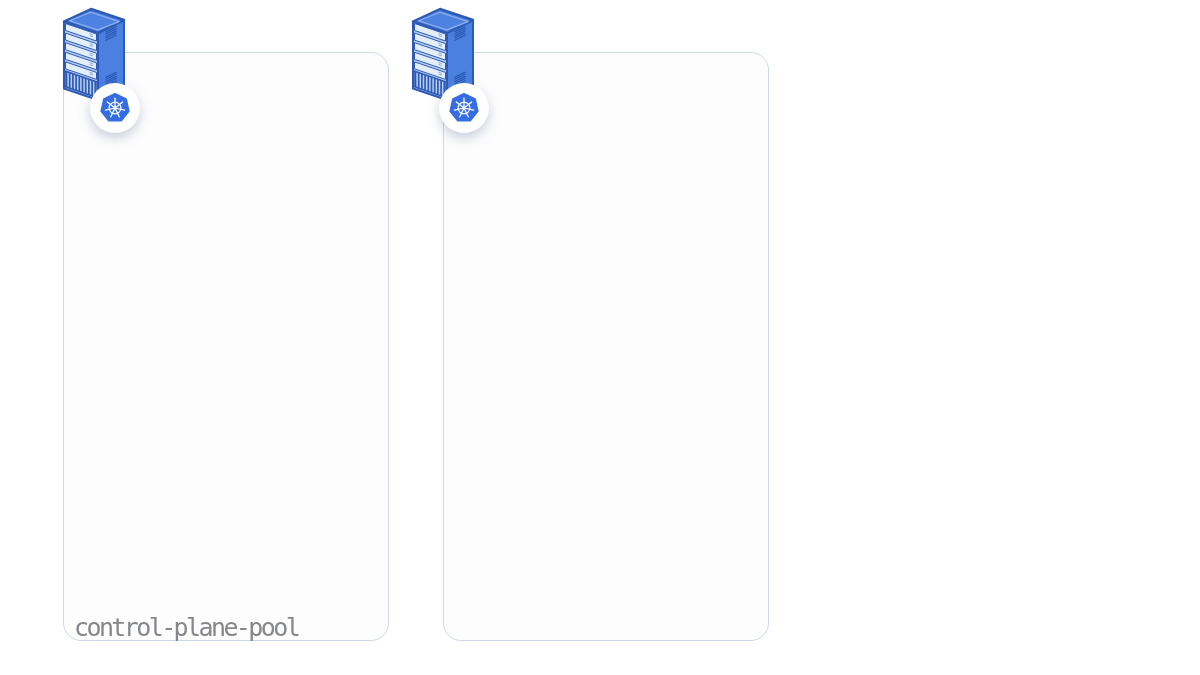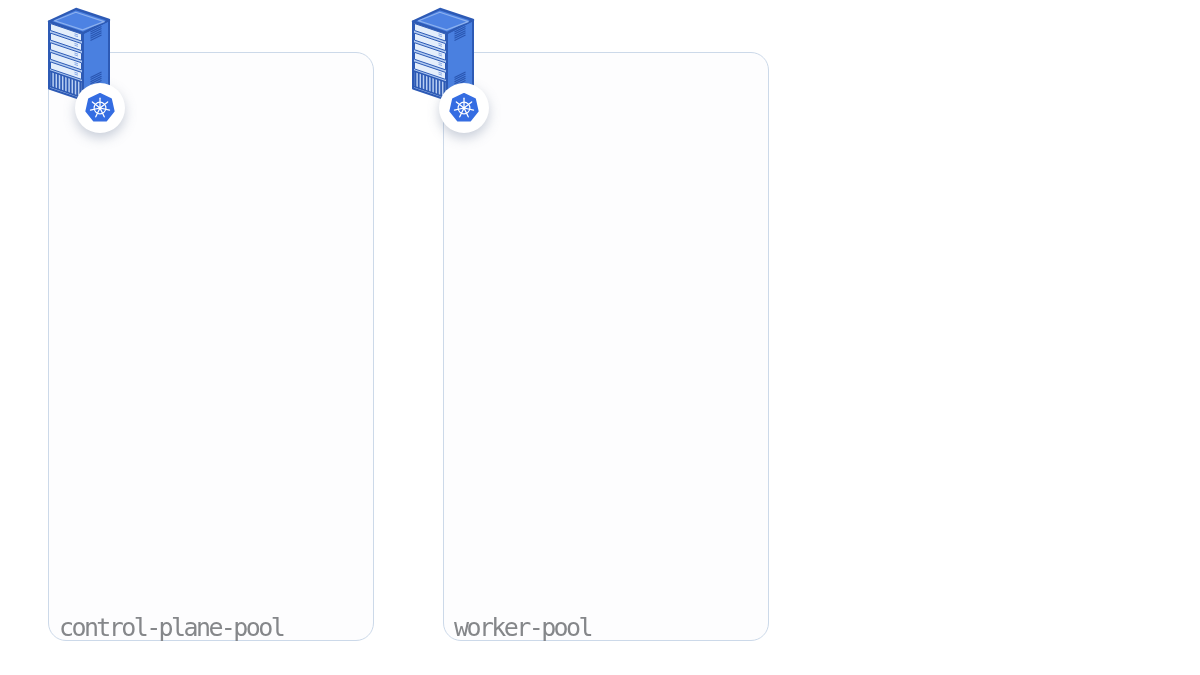--- a/index.html
+++ b/index.html
@@ -15,21 +15,21 @@
   }
   .pool-card {
     position: absolute;
     top: 52px;
     width: 326px; height: 589px;
     box-sizing: border-box;
     border: 1.5px solid #ccd9e9;
     border-radius: 18px;
     background: #fdfdfe;
   }
-  .pool-card.pool-1 { left: 48px; }
+  .pool-card.pool-1 { left: 63px; }
   .pool-card.pool-2 { left: 443px; }
 
   .pool-label {
     position: absolute;
     left: 10px;
     bottom: 0;
     height: 25px;
     line-height: 25px;
     font-size: 25px;
     letter-spacing: -2.6px;
@@ -165,16 +165,15 @@
     <div class="machine">
       <svg class="server-svg" viewBox="0 0 66 96">
         <use href="#server-shape"></use>
       </svg>
       <div class="badge">
         <svg width="32" height="32" viewBox="0 0 32 32">
           <use href="#k8s-logo"></use>
         </svg>
       </div>
     </div>
-    <div class="pool-label">worker-pool</div>
   </section>
 
 </div>
 
 </body></html>

